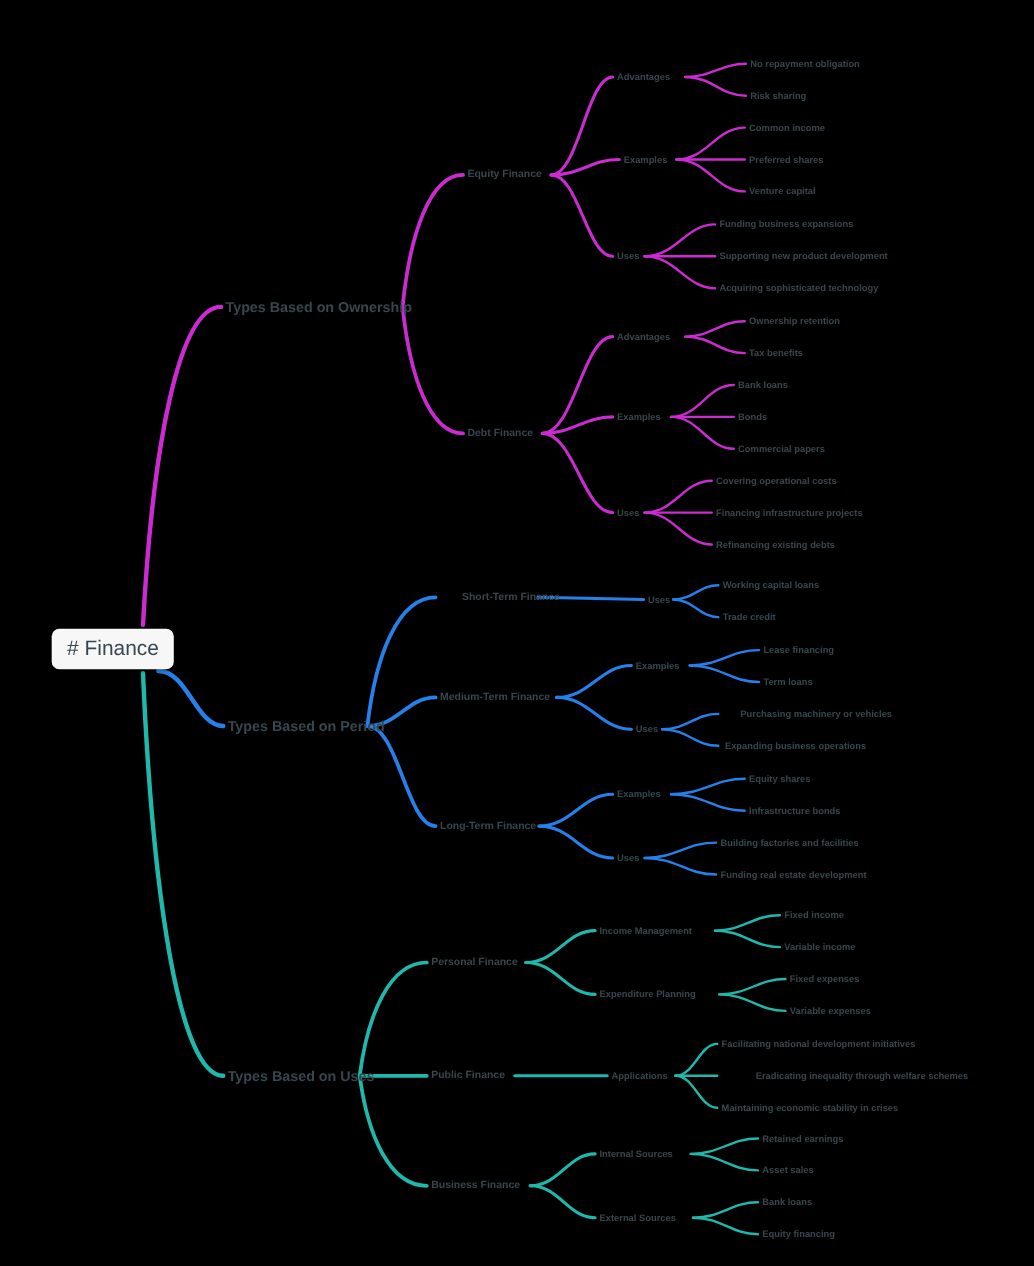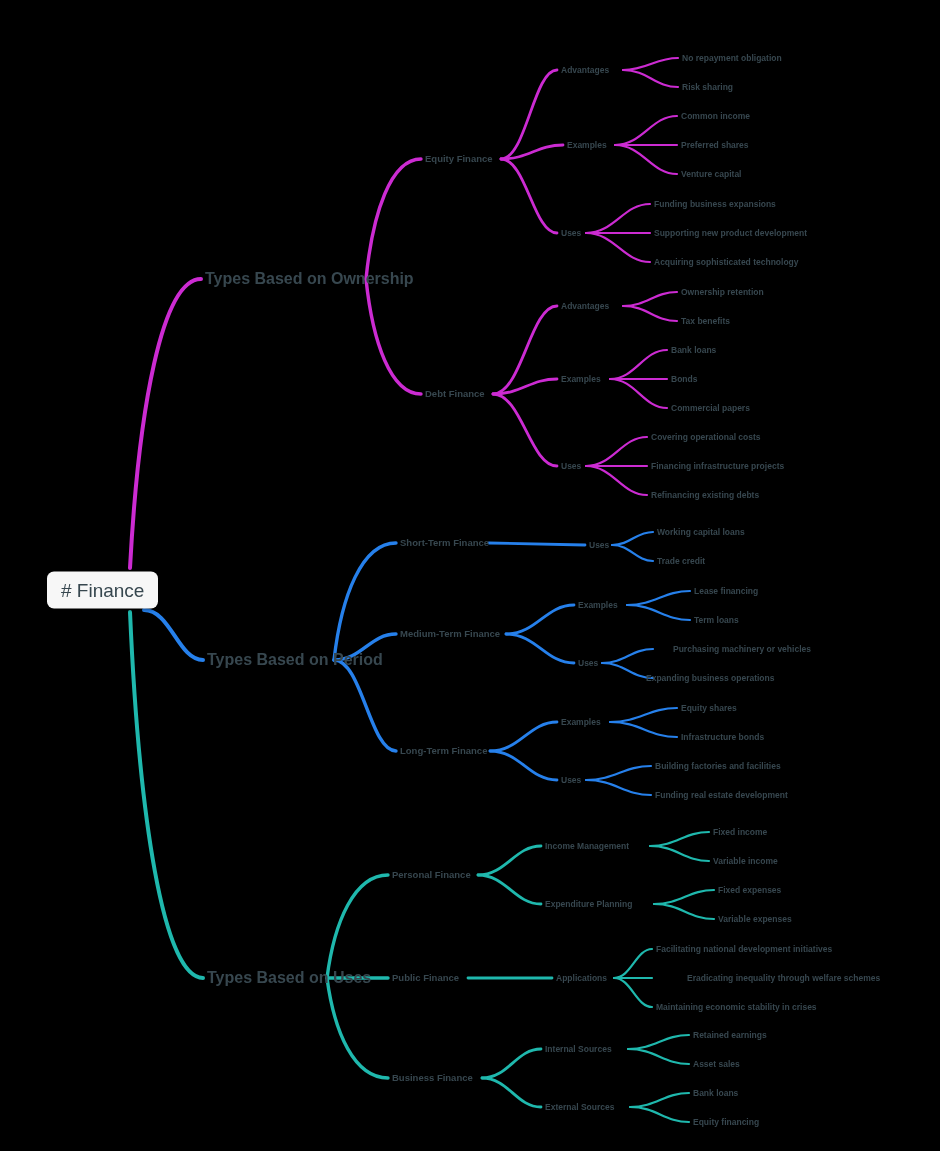--- a/index.html
+++ b/index.html
@@ -32,21 +32,21 @@
   }
   .node.root {
     background: #f7f7f7;
     color: #37474f;
     border-radius: 7px;
     padding: 9px 14px;
     font-size: 19px;
     font-weight: normal;
     box-shadow: 0 1px 3px rgba(0,0,0,0.35);
   }
-  .node.d1 { font-size: 16px; }
+  .node.d1 { font-size: 13px; }
   .node.d2 { font-size: 9.5px; }
   .node.d3 { font-size: 8.5px; }
   .node.d4 { font-size: 8.5px; }
 </style>
 </head>
 <body>
 
 <div id="canvas">
   <svg id="links" viewBox="0 0 940 1151">
       <path d="M 130 568 C 138.52 409.04999999999995, 161.95 279, 201 279" fill="none" stroke="#cc2bd2" stroke-width="4" stroke-linecap="round"></path>
@@ -135,31 +135,31 @@
       <div class="node d4" style="left: 681px; top: 321px;">Tax benefits</div>
       <div class="node d3" style="left: 561px; top: 379px;">Examples</div>
       <div class="node d4" style="left: 671px; top: 350px;">Bank loans</div>
       <div class="node d4" style="left: 671px; top: 379px;">Bonds</div>
       <div class="node d4" style="left: 671px; top: 408px;">Commercial papers</div>
       <div class="node d3" style="left: 561px; top: 466px;">Uses</div>
       <div class="node d4" style="left: 651px; top: 437px;">Covering operational costs</div>
       <div class="node d4" style="left: 651px; top: 466px;">Financing infrastructure projects</div>
       <div class="node d4" style="left: 651px; top: 495px;">Refinancing existing debts</div>
       <div class="node d1" style="left: 207px; top: 660px;">Types Based on Period</div>
-      <div class="node d2" style="left: 400px; top: 543px;">Short-Term Finance</div>
+      <div class="node d2" style="left: 420px; top: 543px;">Short-Term Finance</div>
       <div class="node d3" style="left: 589px; top: 545px;">Uses</div>
       <div class="node d4" style="left: 657px; top: 532px;">Working capital loans</div>
       <div class="node d4" style="left: 657px; top: 561px;">Trade credit</div>
       <div class="node d2" style="left: 400px; top: 634px;">Medium-Term Finance</div>
       <div class="node d3" style="left: 578px; top: 605px;">Examples</div>
       <div class="node d4" style="left: 694px; top: 591px;">Lease financing</div>
       <div class="node d4" style="left: 694px; top: 620px;">Term loans</div>
       <div class="node d3" style="left: 578px; top: 663px;">Uses</div>
       <div class="node d4" style="left: 657px; top: 649px; padding-left: 16px;">Purchasing machinery or vehicles</div>
-      <div class="node d4" style="left: 623px; top: 678px; padding-left: 23px;">Expanding business operations</div>
+      <div class="node d4" style="left: 636px; top: 678px; padding-left: 23px;">Expanding business operations</div>
       <div class="node d2" style="left: 400px; top: 751px;">Long-Term Finance</div>
       <div class="node d3" style="left: 561px; top: 722px;">Examples</div>
       <div class="node d4" style="left: 681px; top: 708px;">Equity shares</div>
       <div class="node d4" style="left: 681px; top: 737px;">Infrastructure bonds</div>
       <div class="node d3" style="left: 561px; top: 780px;">Uses</div>
       <div class="node d4" style="left: 655px; top: 766px;">Building factories and facilities</div>
       <div class="node d4" style="left: 655px; top: 795px;">Funding real estate development</div>
       <div class="node d1" style="left: 207px; top: 978px;">Types Based on Uses</div>
       <div class="node d2" style="left: 392px; top: 875px;">Personal Finance</div>
       <div class="node d3" style="left: 545px; top: 846px;">Income Management</div>

